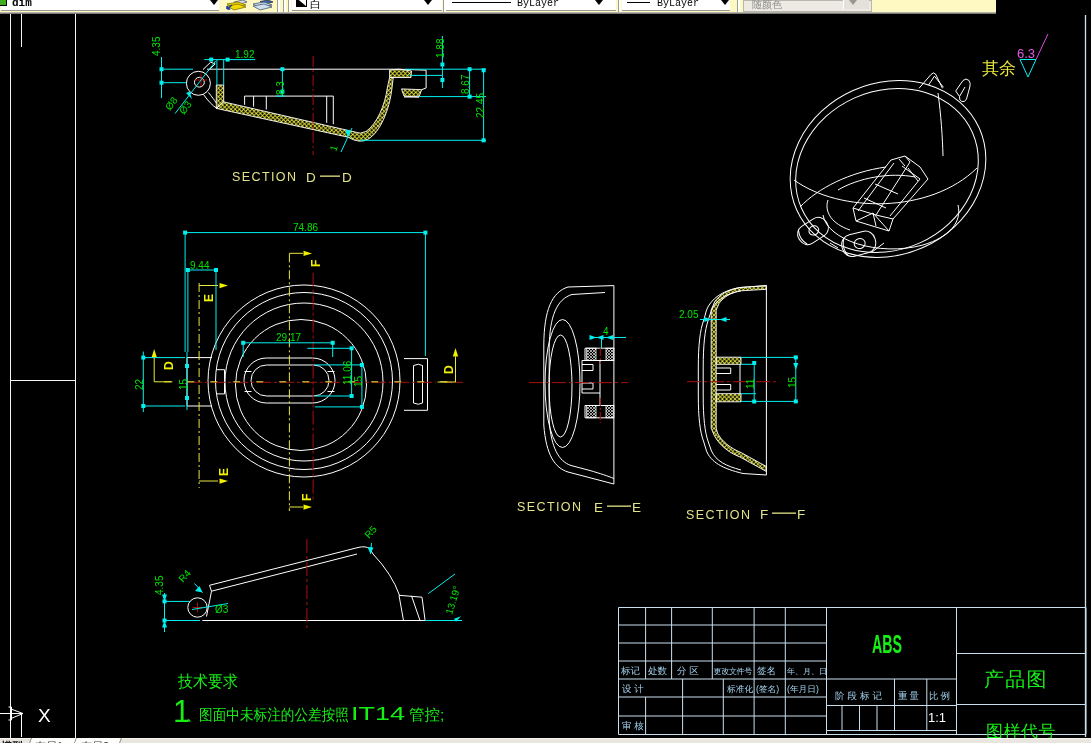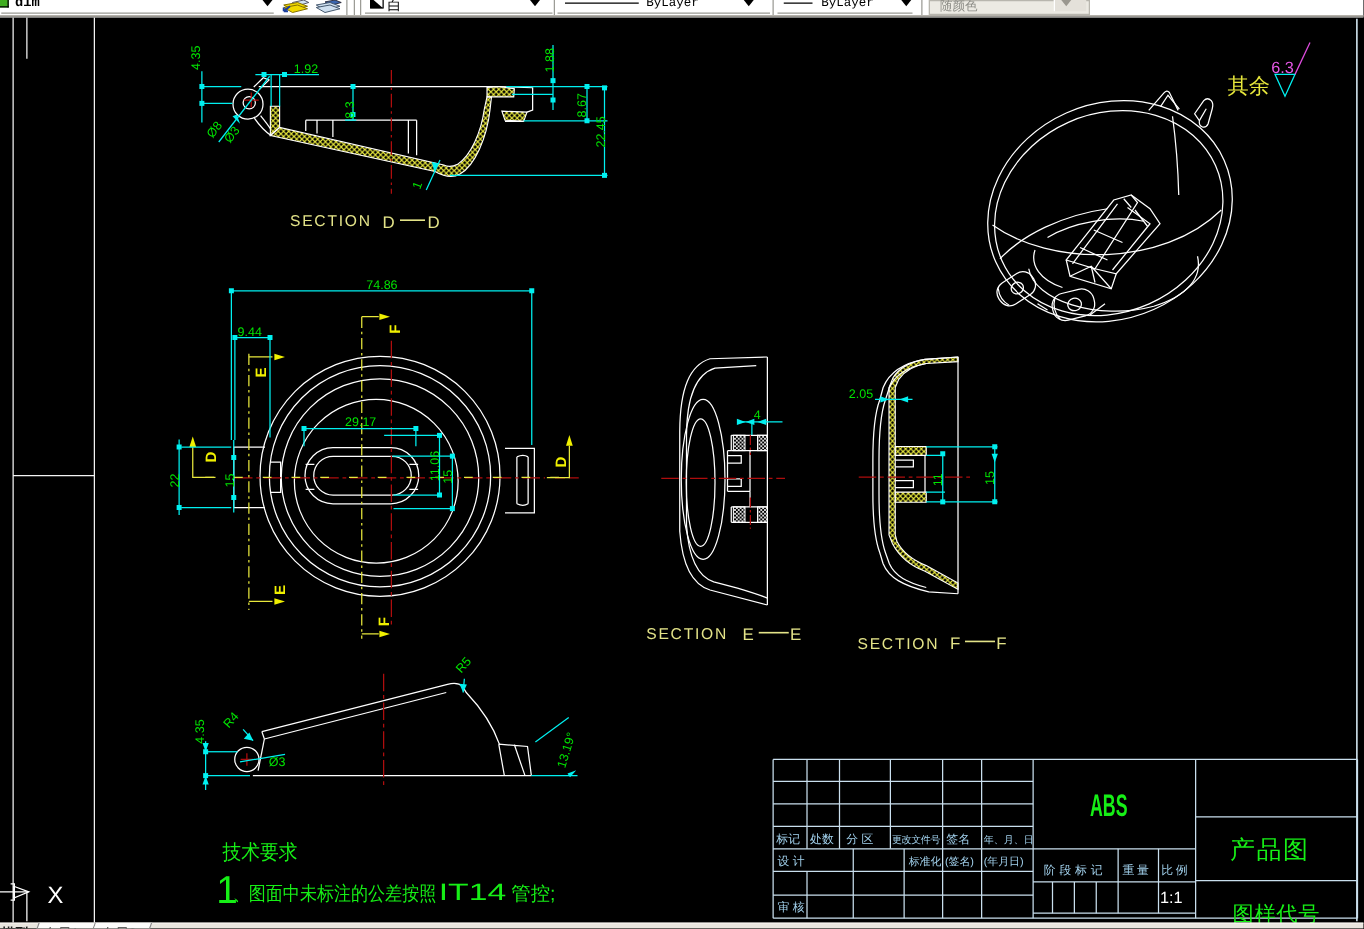--- a/index.html
+++ b/index.html
@@ -1,18 +1,18 @@
 <!DOCTYPE html>
 <html><head>
 <meta charset="utf-8">
 <style>
   html,body{margin:0;padding:0;background:#000;}
   #page{position:relative;width:1091px;height:743px;overflow:hidden;background:#000;
         font-family:"Liberation Sans",sans-serif;}
-  #toolbar{position:absolute;left:0;top:0;width:1091px;height:14px;background:#ffffff;overflow:hidden;}
+  #toolbar{position:absolute;left:0;top:0;width:996px;height:14px;background:#fef9c3;overflow:hidden;}
   .combo{position:absolute;top:0;height:10px;background:#fff;border-bottom:1px solid #9a9a94;}
   .sep{position:absolute;top:0;width:2px;height:12px;background:#fff;border-left:1px solid #9c9c96;}
   .tbt{position:absolute;top:-3px;font-size:11px;color:#000;font-family:"Liberation Mono",monospace;}
   .arr{position:absolute;top:0;width:0;height:0;border-left:4px solid transparent;border-right:4px solid transparent;border-top:5px solid #000;}
   #tabbar{position:absolute;left:0;top:738px;width:1091px;height:5px;background:#e9e6df;overflow:hidden;}
   svg{position:absolute;left:0;top:0;}
   svg text{font-family:"Liberation Sans",sans-serif;}
 </style>
 </head>
 <body>

